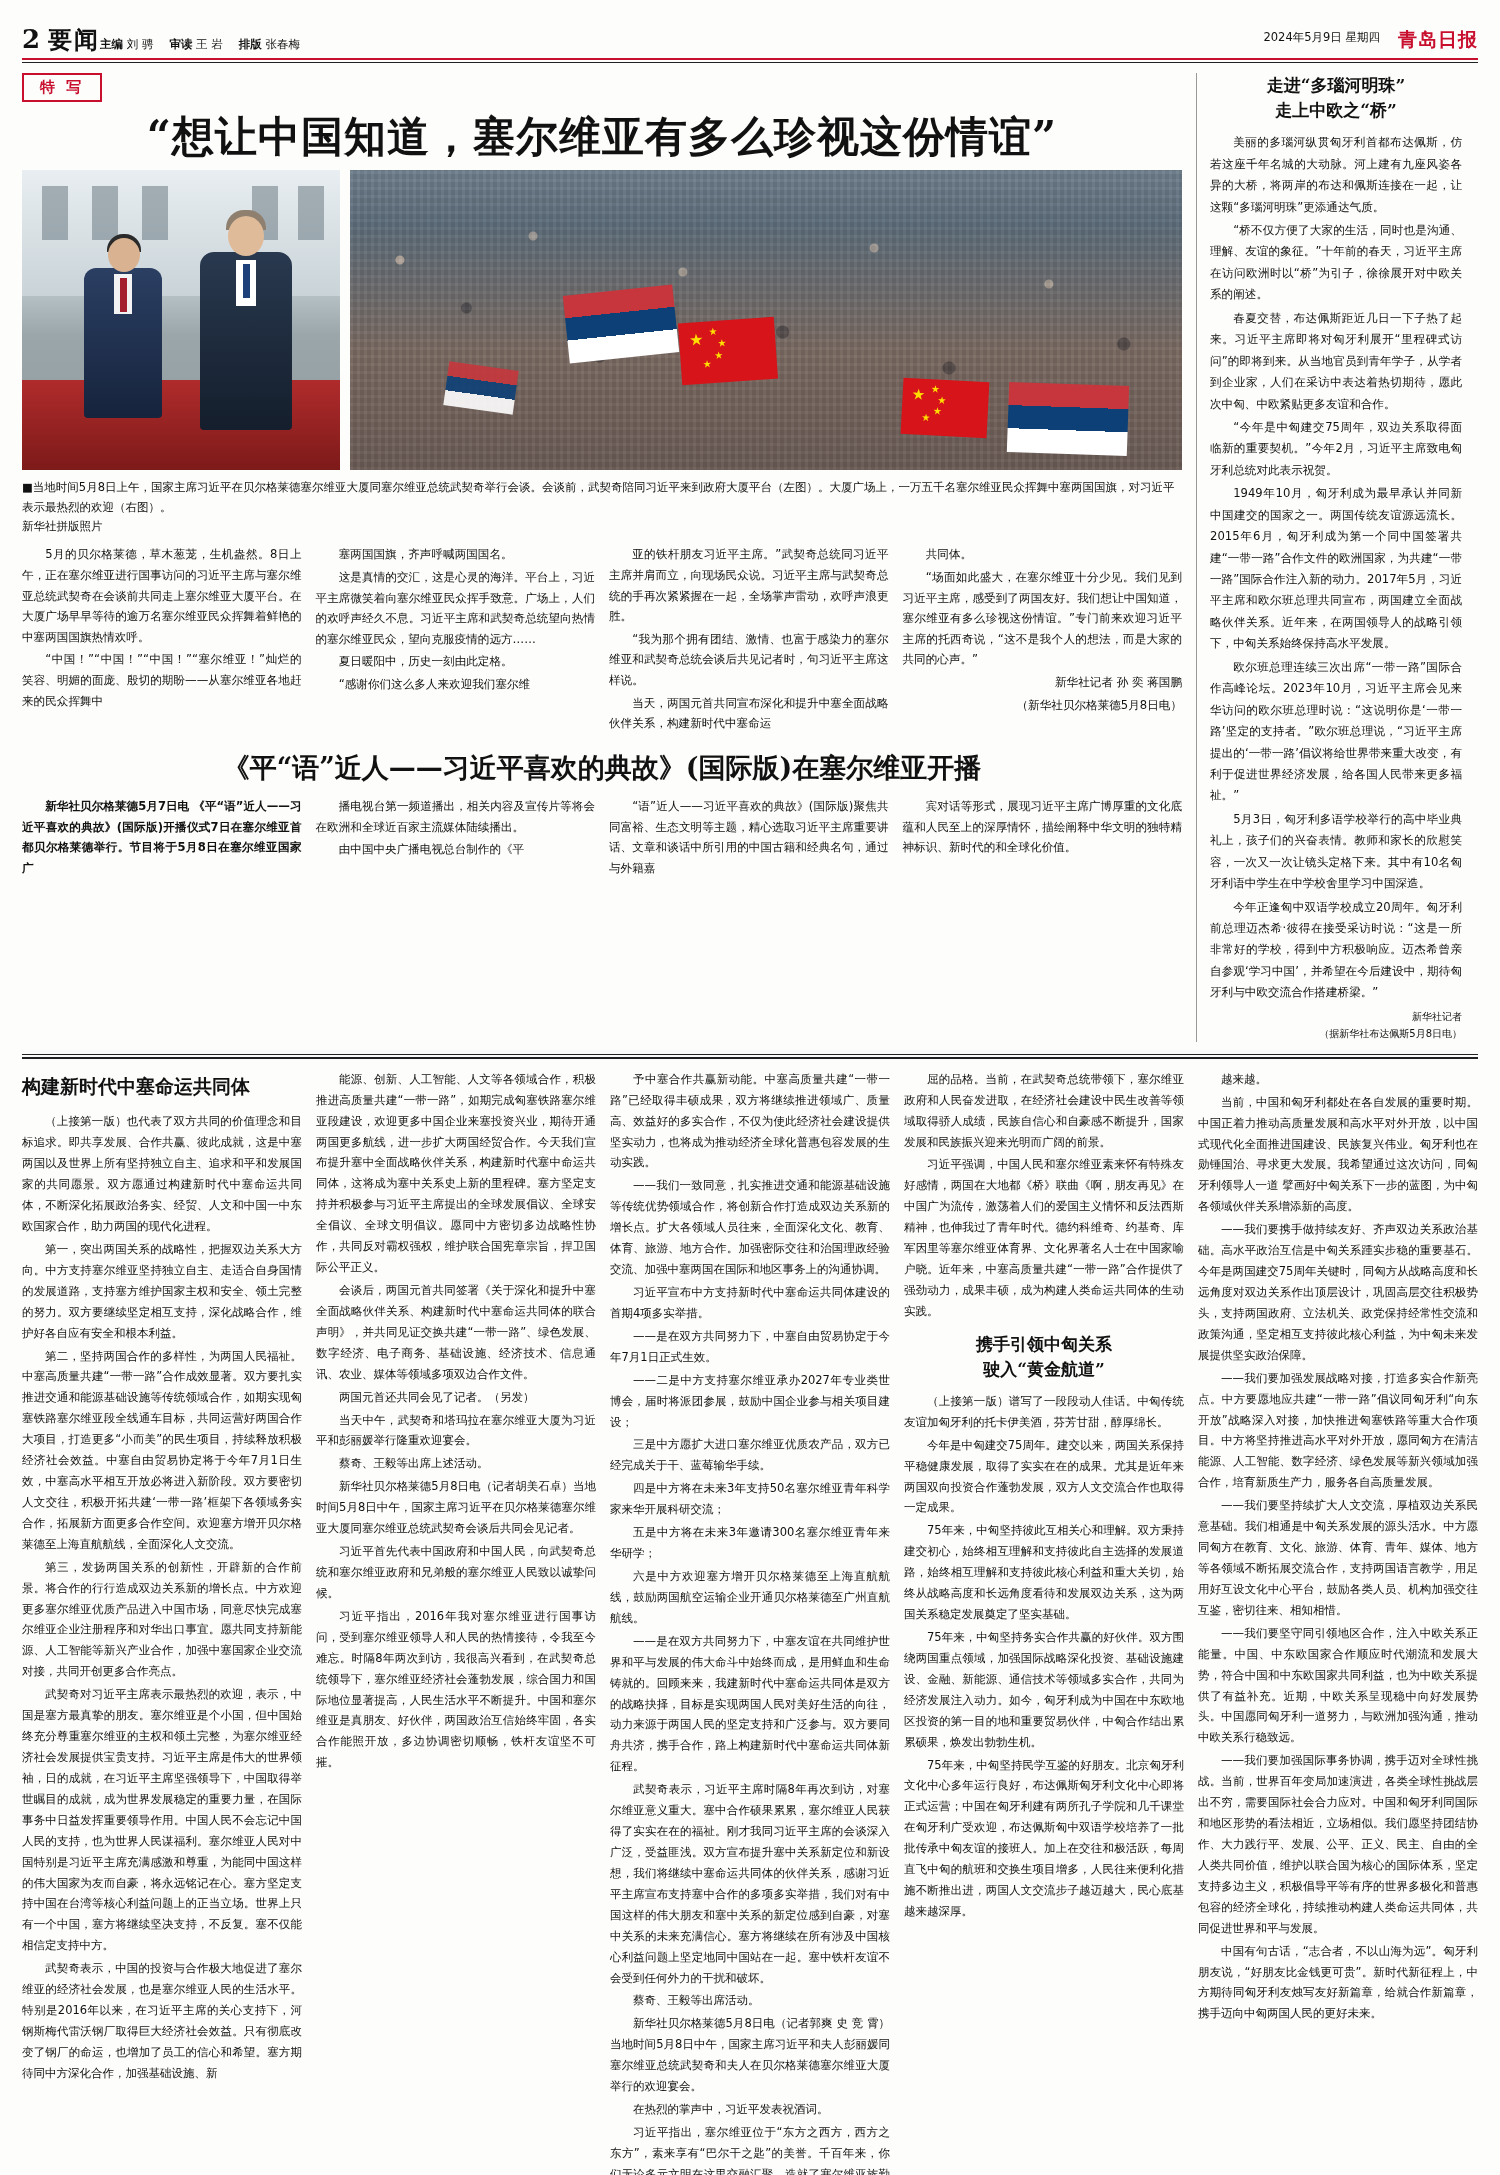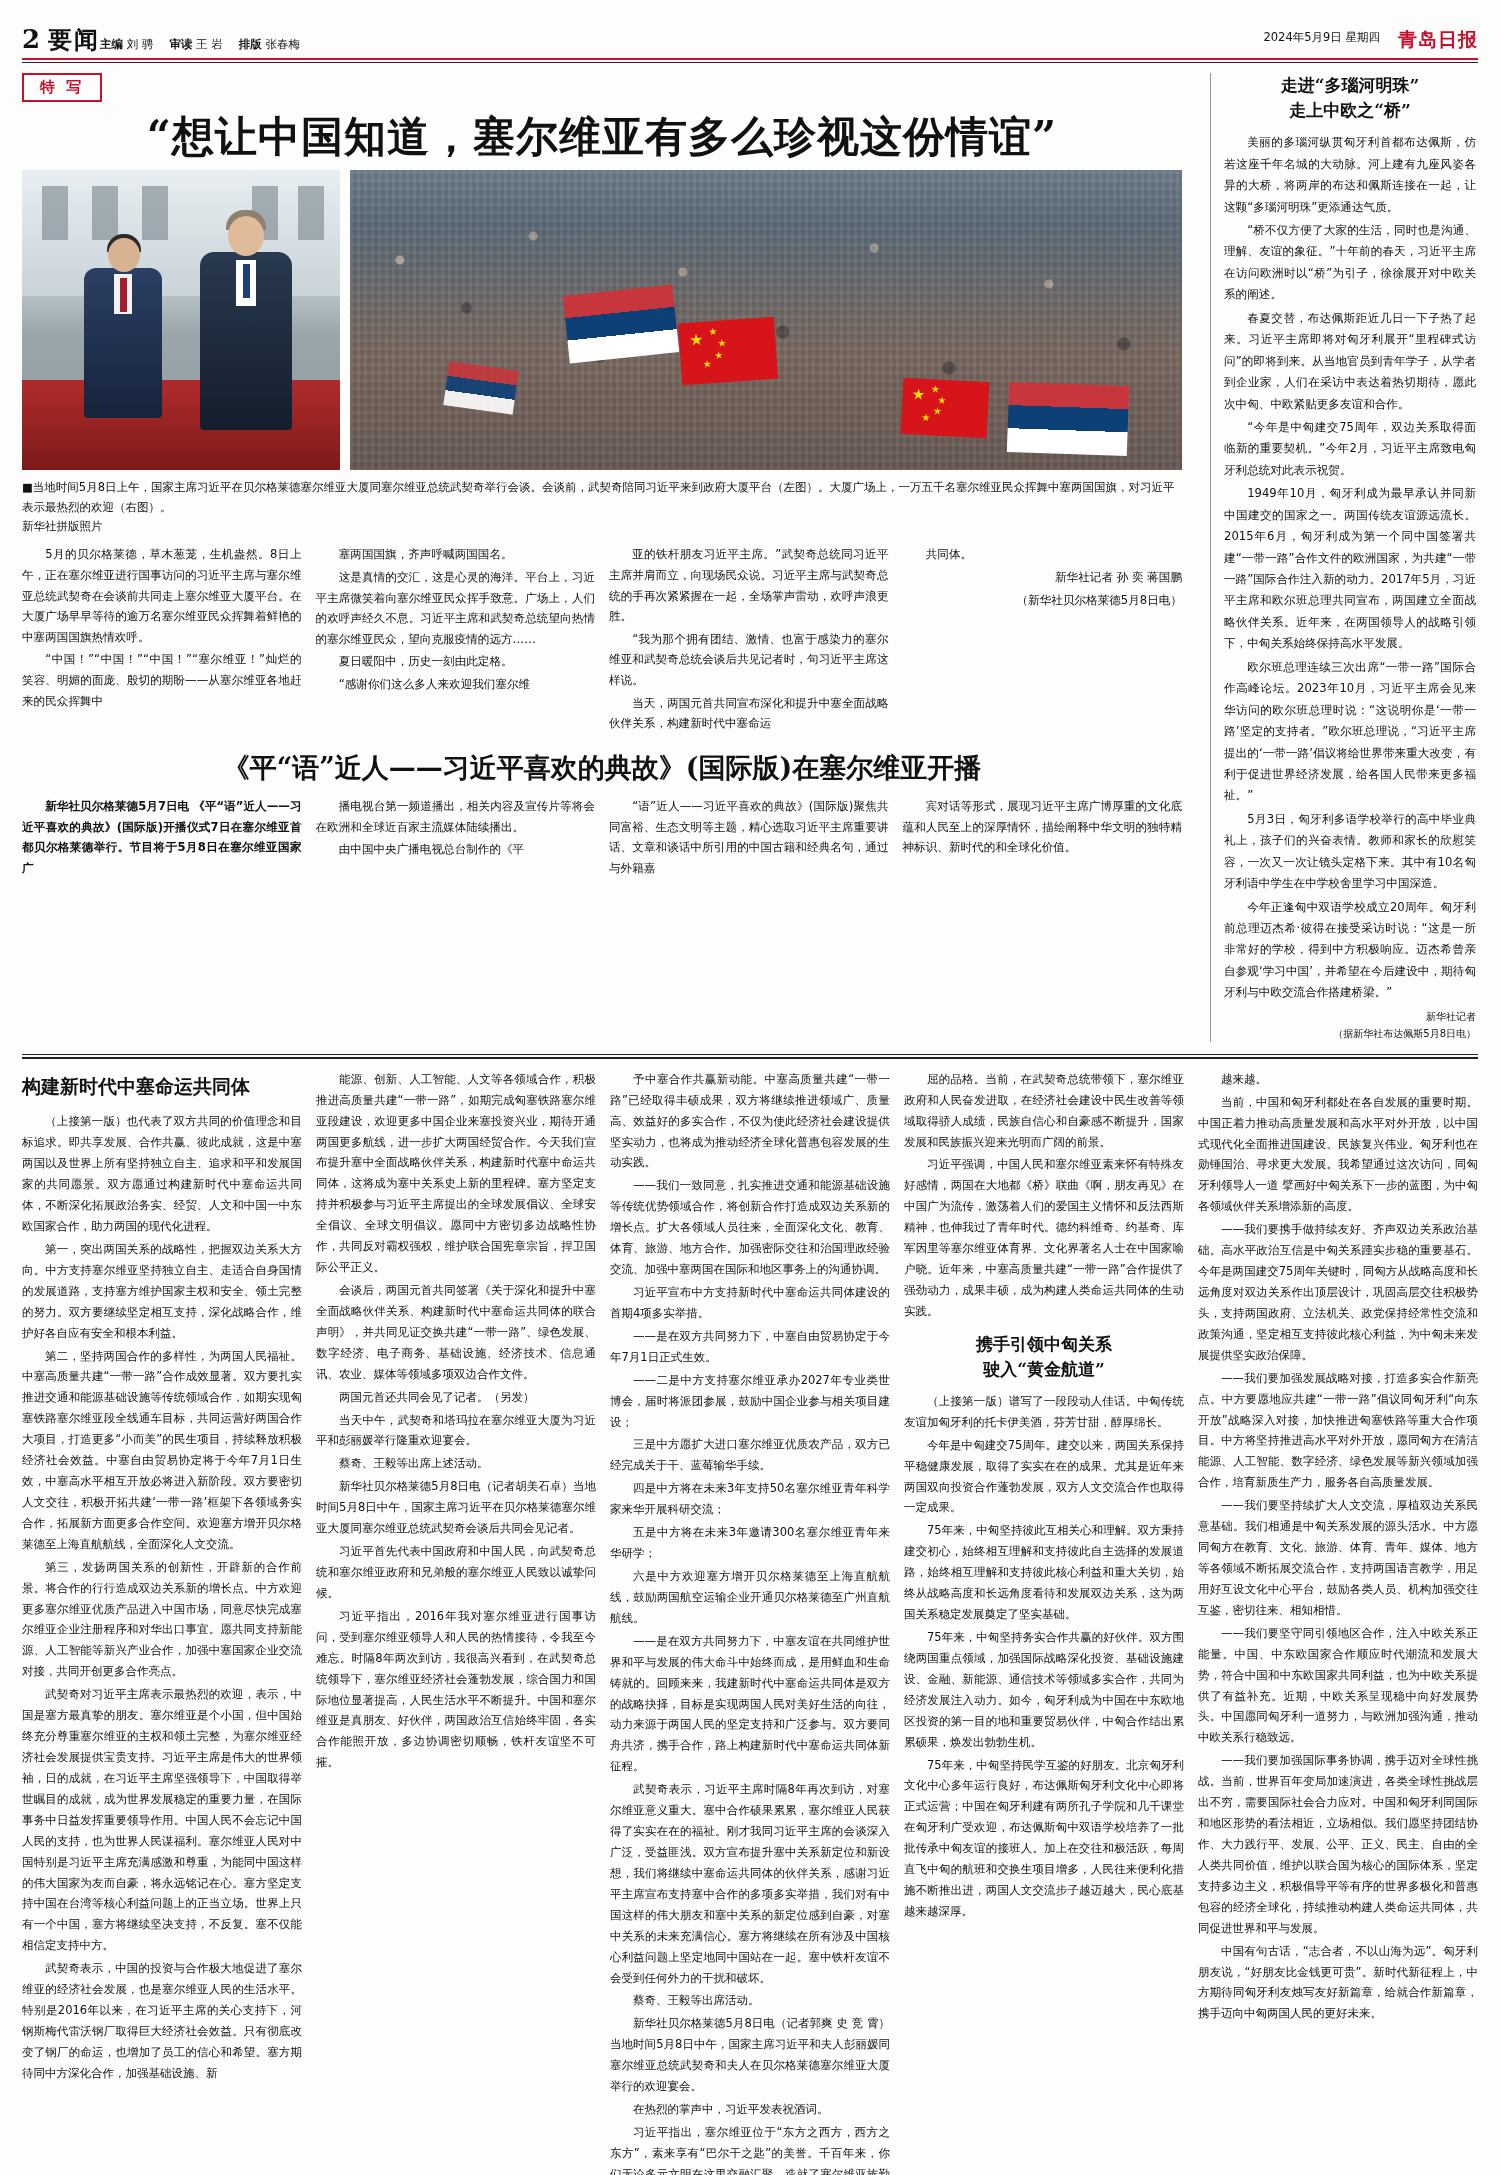--- a/index.html
+++ b/index.html
@@ -23,21 +23,21 @@
   .masthead-right { margin-left:auto; display:flex; align-items:flex-start; gap:18px; padding-bottom:2px;}
   .date { font-size:11.5px; }
   .logo {
     font-family:"DejaVu Serif", serif; font-weight:bold; font-size:19px; color:#c8102e;
     letter-spacing:1px; line-height:1; padding-bottom:1px;
   }
   .rule-red { height:2px; background:#c8102e; margin-top:6px; }
   .rule-thin { height:1px; background:#222; margin-top:2px; }
 
   
-  .body-grid { display:flex; margin-top:10px; gap:28px; }
+  .body-grid { display:flex; margin-top:10px; gap:14px; }
   .left-col { width:1160px; }
   .right-col { width:266px; border-left:1px solid #999; padding-left:13px; }
 
   
   .tag-row { display:flex; align-items:center; }
   .tag {
     border:2px solid #c8102e; color:#c8102e; font-weight:bold; font-size:15px;
     padding:3px 16px; letter-spacing:3px; font-family:"DejaVu Serif", serif;
   }
   .headline {
@@ -234,20 +234,21 @@
           <p>夏日暖阳中，历史一刻由此定格。</p>
           <p>“感谢你们这么多人来欢迎我们塞尔维</p>
         </div>
         <div class="col">
           <p>亚的铁杆朋友习近平主席。”武契奇总统同习近平主席并肩而立，向现场民众说。习近平主席与武契奇总统的手再次紧紧握在一起，全场掌声雷动，欢呼声浪更胜。</p>
           <p>“我为那个拥有团结、激情、也富于感染力的塞尔维亚和武契奇总统会谈后共见记者时，句习近平主席这样说。</p>
           <p>当天，两国元首共同宣布深化和提升中塞全面战略伙伴关系，构建新时代中塞命运</p>
         </div>
         <div class="col">
           <p>共同体。</p>
+          <p>“场面如此盛大，在塞尔维亚十分少见。我们见到习近平主席，感受到了两国友好。我们想让中国知道，塞尔维亚有多么珍视这份情谊。”专门前来欢迎习近平主席的托西奇说，“这不是我个人的想法，而是大家的共同的心声。”</p>
           <p class="sig" style="text-indent:0">新华社记者 孙 奕 蒋国鹏</p>
           <p class="sig" style="text-indent:0">（新华社贝尔格莱德5月8日电）</p>
         </div>
       </div>
 
       <div class="sub-head">《平“语”近人——习近平喜欢的典故》(国际版)在塞尔维亚开播</div>
       <div class="cols-4">
         <div class="col">
           <p><span class="dateline">新华社贝尔格莱德5月7日电 《平“语”近人——习近平喜欢的典故》(国际版)开播仪式7日在塞尔维亚首都贝尔格莱德举行。节目将于5月8日在塞尔维亚国家广</span></p>
         </div>

